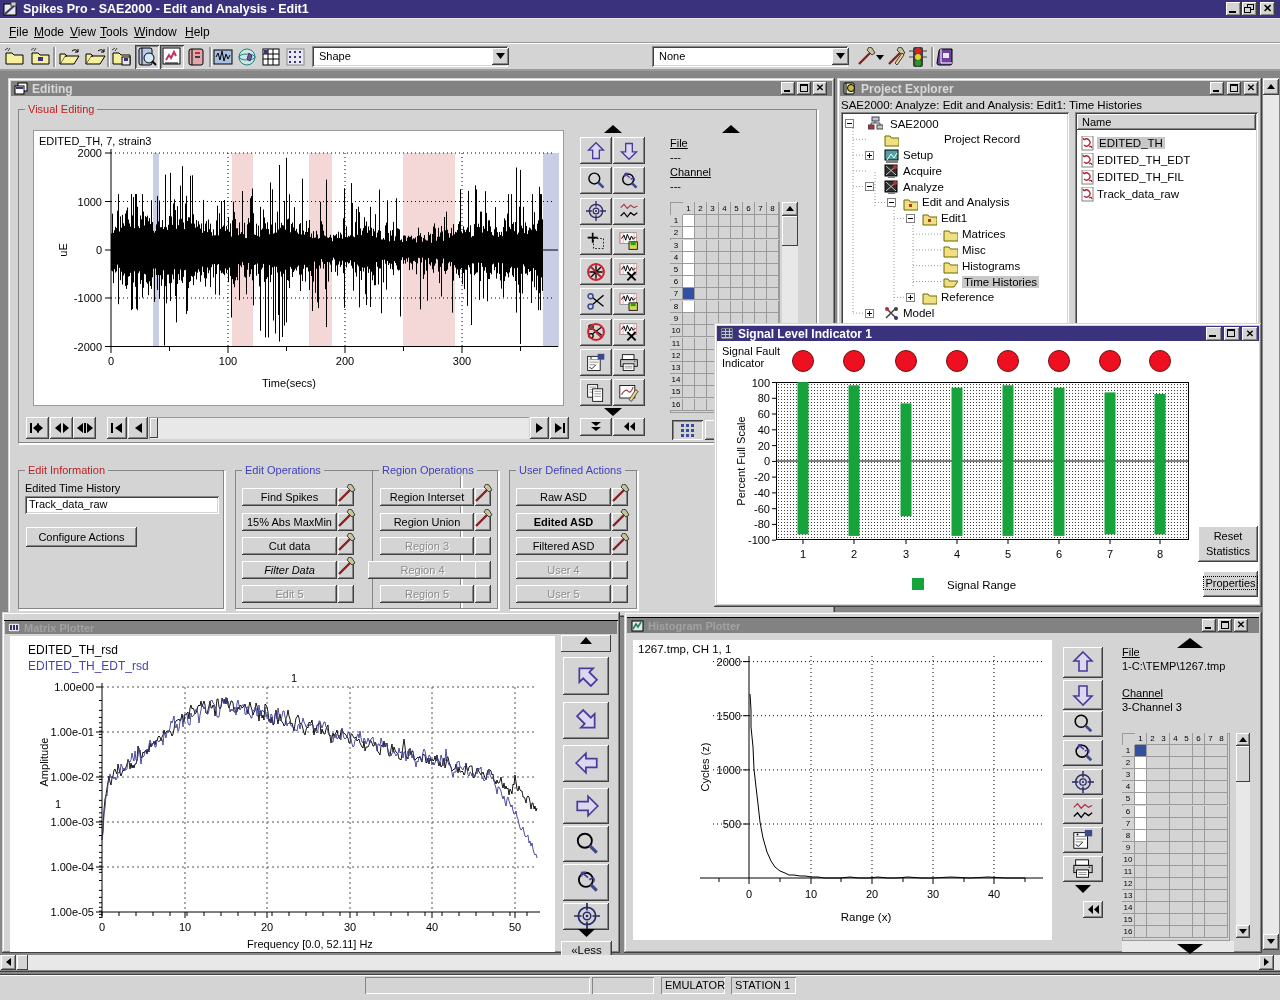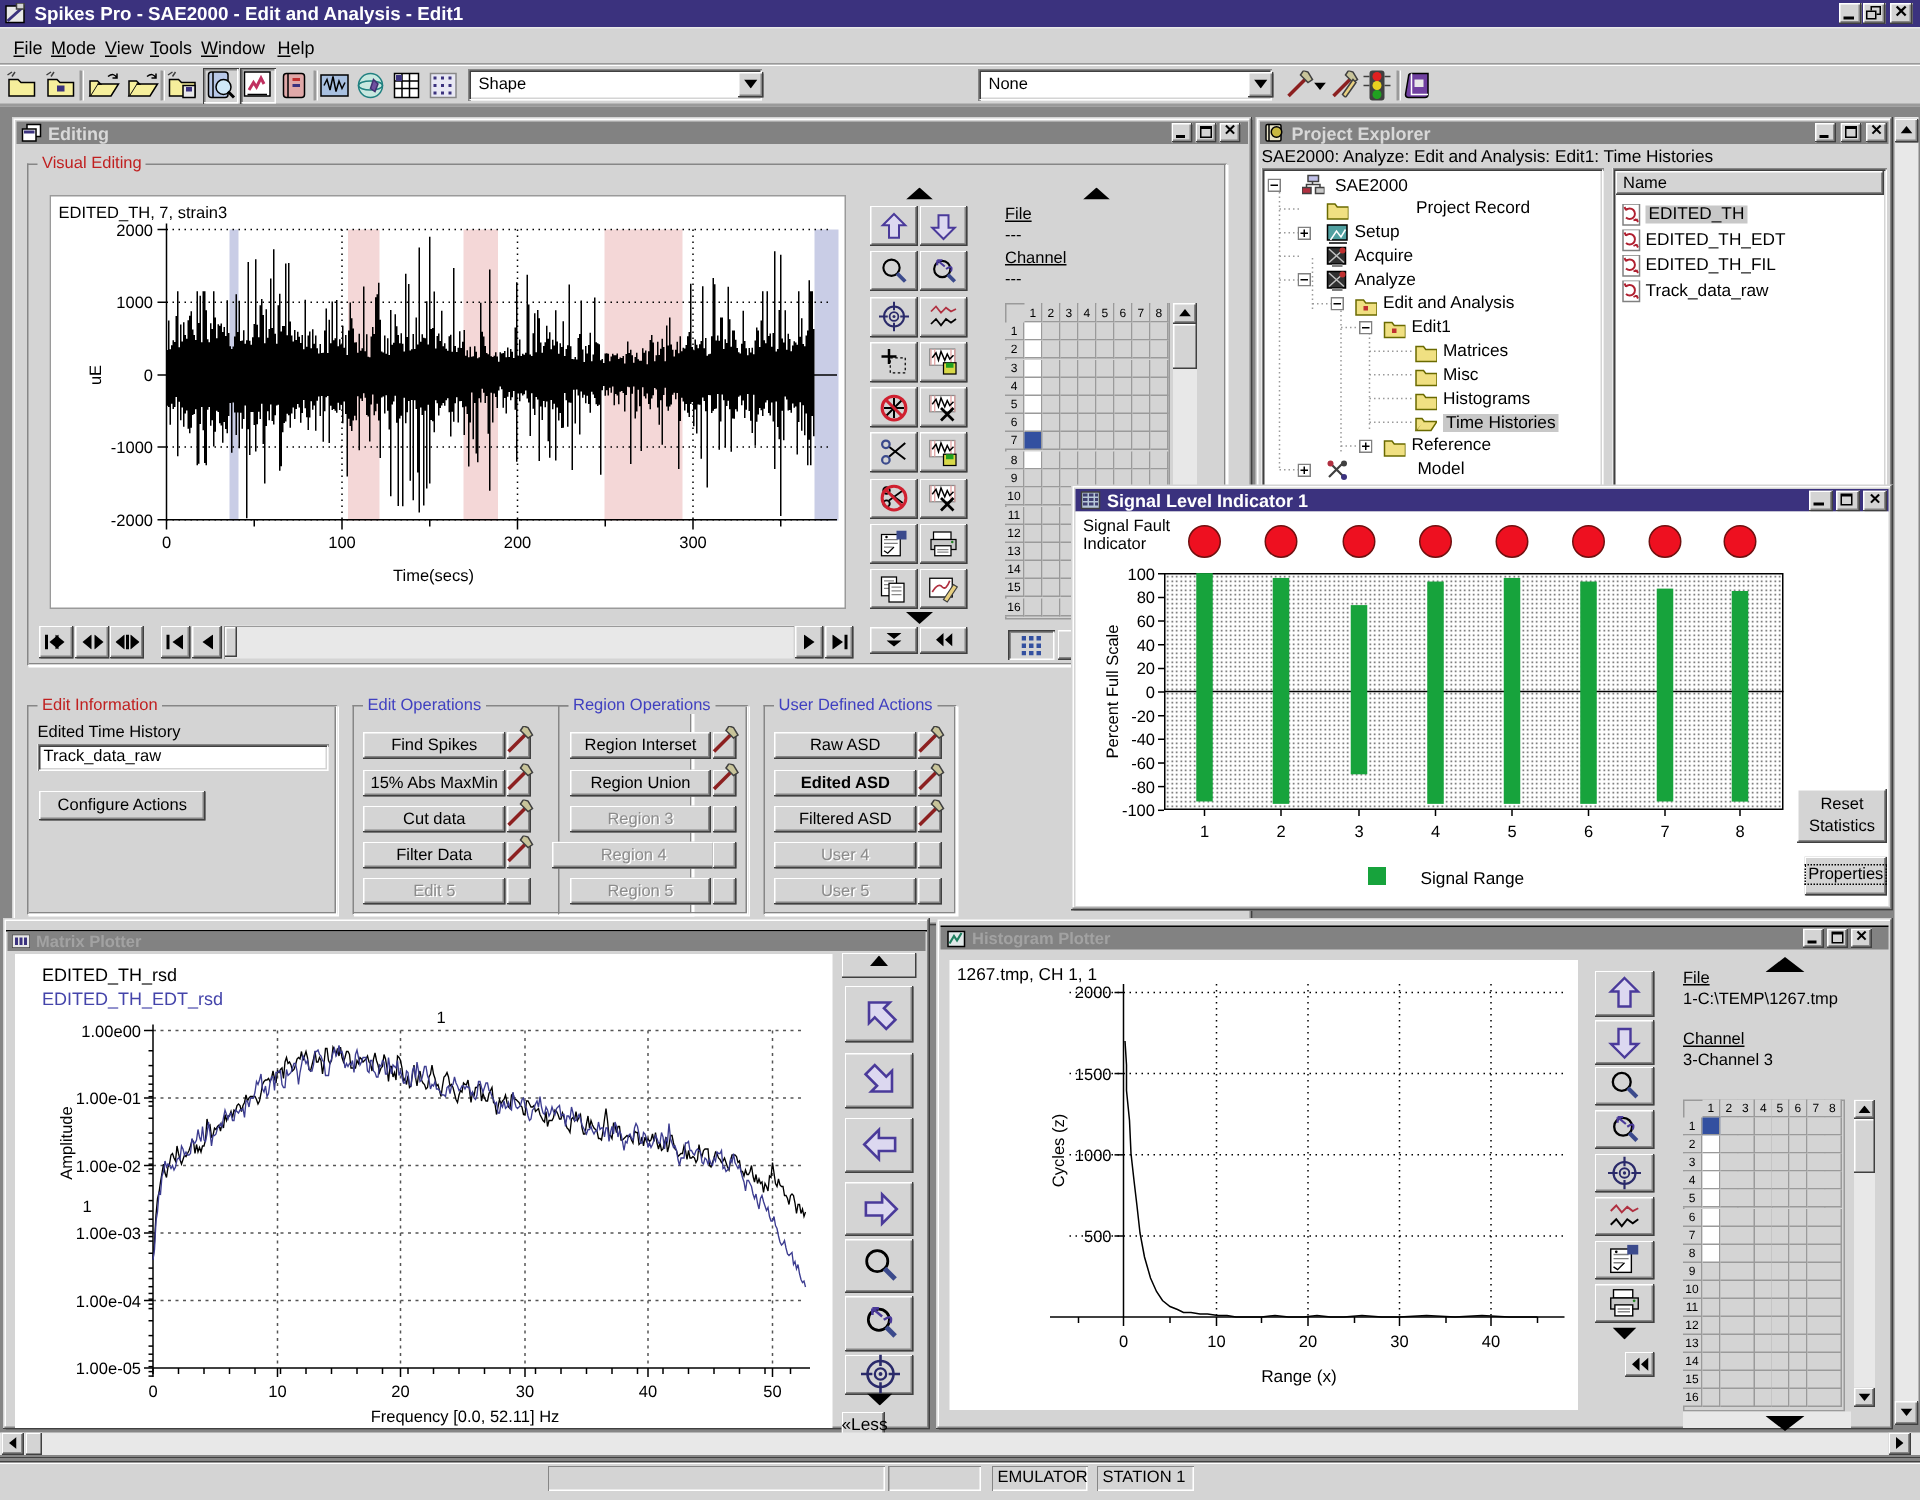--- a/index.html
+++ b/index.html
@@ -627,21 +627,21 @@
       <path d="M11 3 l5 5 3 -2 -3 -5 -3 -1 z" fill="#c8c49a" stroke="#404040"></path>
     </svg>
   </div>
 <div class="ab btn" style="left:242px;top:537px;width:95px;height:18px;line-height:18px;">Cut data</div>
 <div class="ab btn" style="left:338px;top:537px;width:16px;height:18px;overflow:visible;">
     <svg width="20" height="20" viewBox="0 0 20 20" style="position:absolute;left:-2px;top:-4px">
       <path d="M3 17 L14 6" stroke="#8c2020" stroke-width="2.4"></path>
       <path d="M11 3 l5 5 3 -2 -3 -5 -3 -1 z" fill="#c8c49a" stroke="#404040"></path>
     </svg>
   </div>
-<div class="ab btn" style="left:242px;top:561px;width:95px;height:18px;line-height:18px;">Filter Data</div>
+<div class="ab btn" style="left:242px;top:561px;width:95px;height:18px;line-height:18px;font-style:italic;">Filter Data</div>
 <div class="ab btn" style="left:338px;top:561px;width:16px;height:18px;overflow:visible;">
     <svg width="20" height="20" viewBox="0 0 20 20" style="position:absolute;left:-2px;top:-4px">
       <path d="M3 17 L14 6" stroke="#8c2020" stroke-width="2.4"></path>
       <path d="M11 3 l5 5 3 -2 -3 -5 -3 -1 z" fill="#c8c49a" stroke="#404040"></path>
     </svg>
   </div>
 <div class="ab btn" style="left:242px;top:585px;width:95px;height:18px;line-height:18px;"><span class="dis">Edit 5</span></div>
 <div class="ab btn" style="left:338px;top:585px;width:16px;height:18px;overflow:visible;"></div>
 <div class="ab btn" style="left:380px;top:488px;width:94px;height:18px;line-height:18px;">Region Interset</div>
 <div class="ab btn" style="left:475px;top:488px;width:16px;height:18px;overflow:visible;">
@@ -814,21 +814,21 @@
 <svg class="ab" style="left:865px;top:309px" width="9" height="9" viewBox="0 0 9 9">
     <rect x="0.5" y="0.5" width="8" height="8" fill="#fff" stroke="#808080"></rect>
     <path d="M2 4.5 h5 M4.5 2 v5" stroke="#000"></path>
   </svg>
 <svg class="ab" style="left:884px;top:306px" width="15" height="15" viewBox="0 0 15 15">
     <path d="M2 12 L12 2 M2 2 L12 12" stroke="#404040" stroke-width="1.5"></path>
     <circle cx="3" cy="3" r="2" fill="#b03040"></circle>
     <circle cx="12" cy="12" r="2" fill="#3b327e"></circle>
     <circle cx="12" cy="3" r="2" fill="#404040"></circle>
   </svg>
-<div class="ab tt" style="left:945px;top:307px;font-size:11.5px;">Model</div>
+<div class="ab tt" style="left:903px;top:307px;font-size:11.5px;">Model</div>
 <svg class="ab" style="left:1081px;top:136px" width="13" height="15" viewBox="0 0 13 15">
     <rect x="1" y="0" width="11" height="14" fill="#fff" stroke="#808080"></rect>
     <path d="M3 4 a3.5 3.5 0 1 1 0 5 M3 4 l-1 -2 m1 2 l2 -1 M10 10 l1 2 m-1 -2 l-2 1" stroke="#b02030" fill="none" stroke-width="1.3"></path>
   </svg>
 <div class="ab tt" style="left:1097px;top:137px;background:#c8c8c8;padding:0 2px;font-size:11.5px;">EDITED_TH</div>
 <svg class="ab" style="left:1081px;top:153px" width="13" height="15" viewBox="0 0 13 15">
     <rect x="1" y="0" width="11" height="14" fill="#fff" stroke="#808080"></rect>
     <path d="M3 4 a3.5 3.5 0 1 1 0 5 M3 4 l-1 -2 m1 2 l2 -1 M10 10 l1 2 m-1 -2 l-2 1" stroke="#b02030" fill="none" stroke-width="1.3"></path>
   </svg>
 <div class="ab tt" style="left:1097px;top:154px;font-size:11.5px;">EDITED_TH_EDT</div>
@@ -1104,21 +1104,21 @@
 <div class="ab btn" style="left:563px;top:903px;width:46px;height:27px;"></div>
 <svg class="ab" style="left:574px;top:903px" width="26" height="26" viewBox="0 0 24 24">
     <circle cx="12" cy="12" r="8" fill="none" stroke="#2a2a6a" stroke-width="1.6"></circle>
     <circle cx="12" cy="12" r="3.5" fill="none" stroke="#2a2a6a" stroke-width="1.4"></circle>
     <path d="M12 0 V7 M12 17 V24 M0 12 H7 M17 12 H24" stroke="#2a2a6a" stroke-width="1.6"></path>
     <circle cx="12" cy="12" r="1.2" fill="#2a2a6a"></circle>
   </svg>
 <svg class="ab" style="left:578px;top:929px" width="17" height="8" viewBox="0 0 17 8">
     <path d="M0 0 H17 L8.5 8 Z" fill="#000"></path>
   </svg>
-<div class="ab btn" style="left:561px;top:941px;width:29px;height:18px;line-height:18px;font-size:11.5px;">«Less</div>
+<div class="ab btn" style="left:561px;top:941px;width:51px;height:18px;line-height:18px;font-size:11.5px;">«Less</div>
 <div class="ab out2" style="left:624px;top:612px;width:638px;height:341px;"></div>
 <div class="ab" style="left:627px;top:617px;width:632px;height:1px;background:#000;"></div>
 <div class="ab tb" style="left:627px;top:618px;width:632px;height:15px;color:#a2a2a2;font-size:11px;"><svg style="margin:0 4px 0 4px" width="13" height="12" viewBox="0 0 13 12">
       <rect x="1" y="1" width="11" height="10" fill="#e0e8e8" stroke="#000"></rect>
       <path d="M2 9 l3 -5 2 3 3 -5" stroke="#208060" fill="none" stroke-width="1.5"></path>
     </svg>Histogram Plotter</div>
 <div class="ab btn" style="left:1202px;top:619px;width:14px;height:13px;">
     <div class="ab" style="left:3px;top:8px;width:6px;height:2px;background:#000;"></div>
   </div>
 <div class="ab btn" style="left:1218px;top:619px;width:14px;height:13px;">

